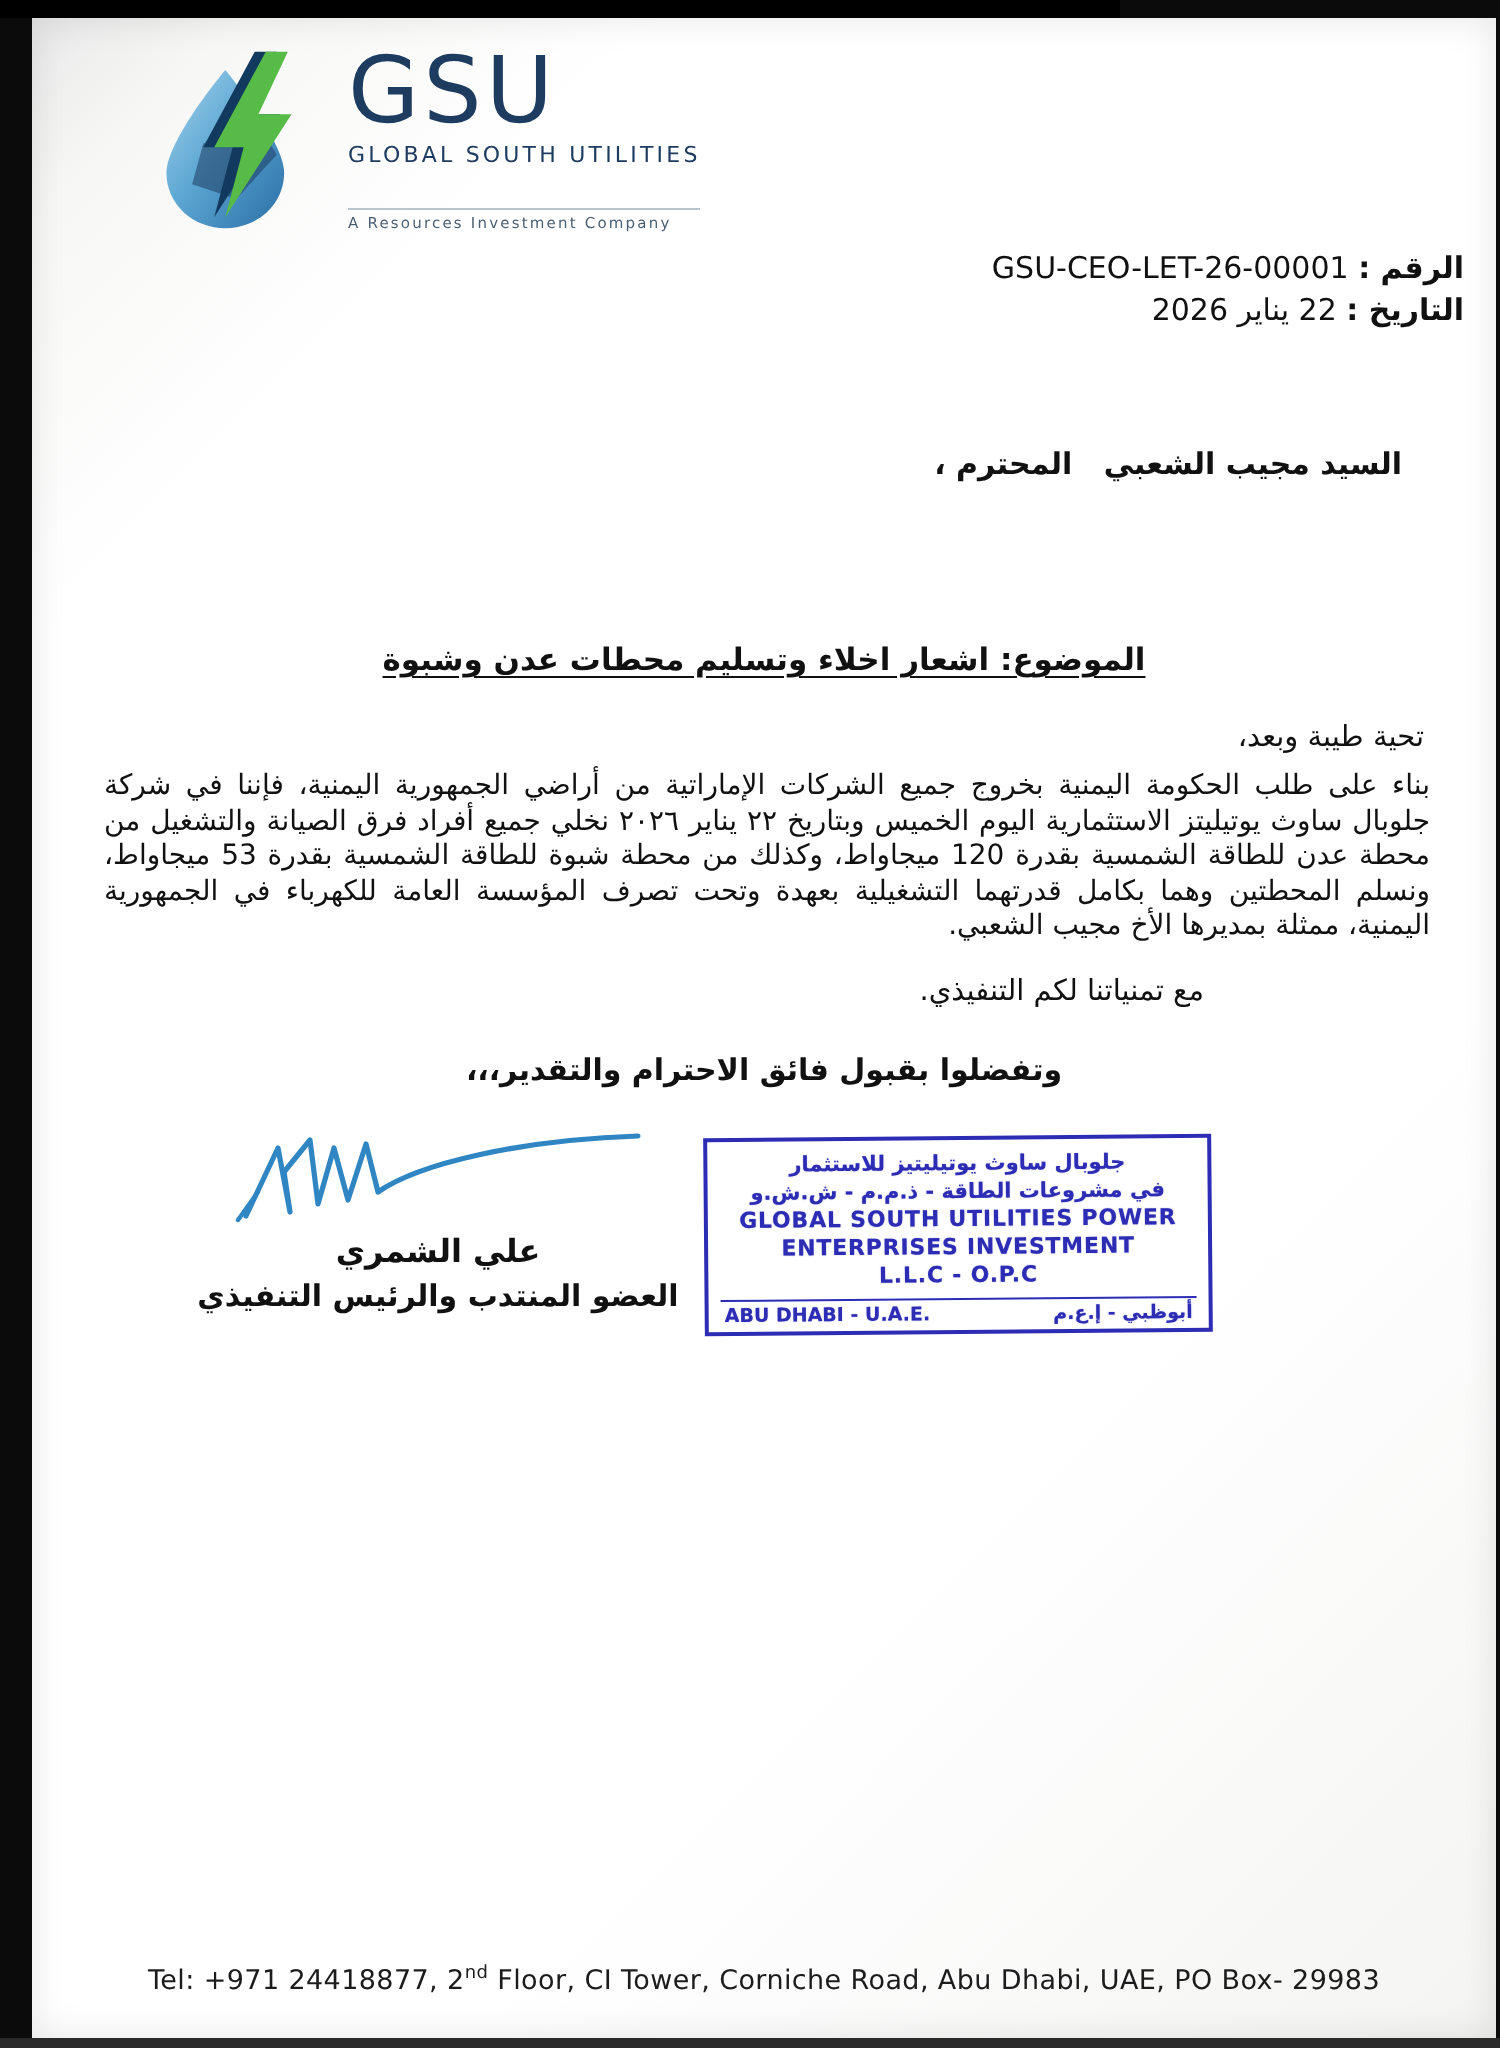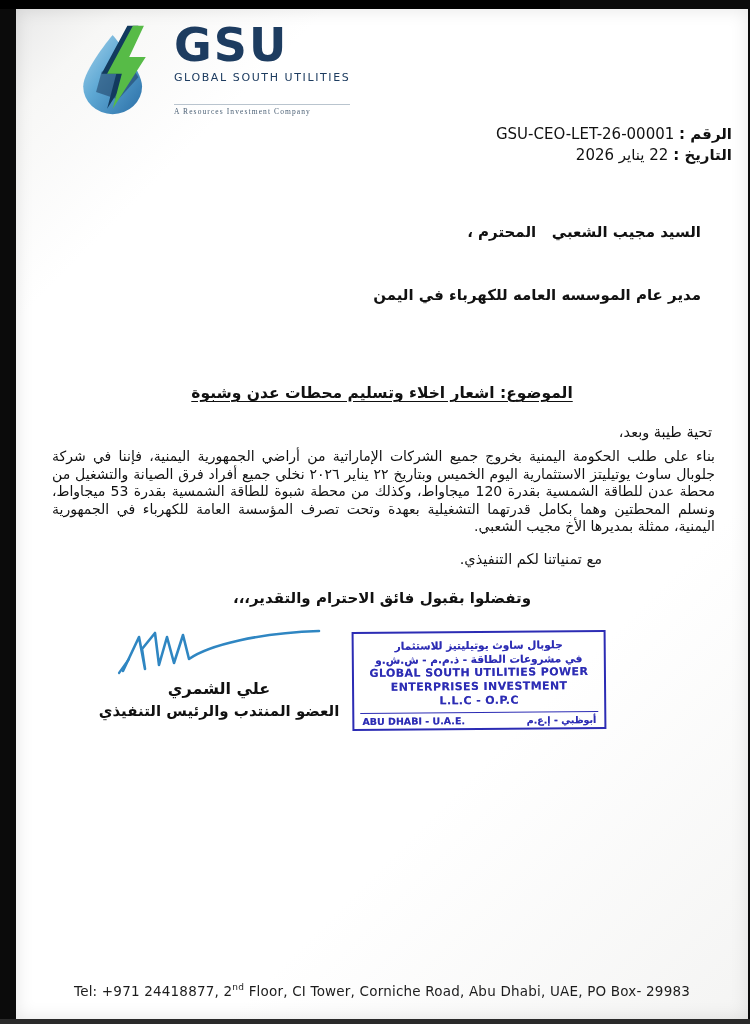--- a/index.html
+++ b/index.html
@@ -12,23 +12,23 @@
   .paper{
     position:absolute;left:16px;top:9px;right:2px;bottom:5px;
     background:linear-gradient(135deg,#e9e9e9 0%,#f7f7f6 6%,#ffffff 18%,#ffffff 70%,#f4f4f3 100%);
     box-shadow:inset 0 0 18px rgba(0,0,0,0.10);
   }
   .content{position:relative;width:100%;height:100%;color:#111;}
   
   .logo{display:flex;align-items:center;margin:14px 0 0 56px;}
   .logo svg{width:96px;height:92px;}
   .logo-text{margin-left:6px;}
-  .logo-acronym{color:#1d3c60;font-weight:bold;font-size:46px;line-height:44px;letter-spacing:2px;}
+  .logo-acronym{color:#1d3c60;font-weight:normal;font-size:46px;line-height:44px;letter-spacing:2px;}
   .logo-name{color:#1d3c60;font-weight:normal;font-size:11px;letter-spacing:1.6px;margin-top:4px;}
-  .logo-tagline{color:#4a5f74;font-size:7.5px;letter-spacing:1.1px;margin-top:20px;border-top:1px solid #b9c4ce;padding-top:2px;font-family:Liberation Serif, serif;}
+  .logo-tagline{color:#4a5f74;font-size:7.5px;letter-spacing:1.1px;margin-top:20px;border-top:1px solid #b9c4ce;padding-top:2px;}
   
   .rtl{direction:rtl;unicode-bidi:embed;}
   .meta{margin-top:8px;padding-left:35px;padding-right:16px;text-align:right;font-size:15px;line-height:21px;}
   .meta .lbl{font-weight:bold;}
   .recipient{margin-top:14px;padding-right:47px;text-align:right;font-weight:bold;font-size:15px;line-height:21px;white-space:pre-wrap;}
   .subject{margin-top:36px;text-align:center;font-weight:bold;font-size:15.5px;}
   .subject span{text-decoration:underline;text-underline-offset:3px;}
   .greeting{margin-top:22px;padding-right:36px;text-align:right;font-size:14.5px;}
   .body-par{margin:8px 33px 0 36px;text-align:justify;font-size:14px;line-height:17.6px;}
   .wishes{margin-top:15px;padding-right:146px;text-align:right;font-size:14.5px;}
@@ -95,21 +95,20 @@
         <span>GSU-CEO-LET-26-00001</span>
       </div>
       <div>
         <span class="lbl">التاريخ :</span>
         <span>22 يناير 2026</span>
       </div>
     </div>
 
     <div class="recipient rtl">
       <div>السيد مجيب الشعبي   المحترم ،</div>
-      <div>مدير عام الموسسه العامه للكهرباء في اليمن</div>
     </div>
 
     <div class="subject rtl">
       <span>الموضوع: اشعار اخلاء وتسليم محطات عدن وشبوة</span>
     </div>
 
     <div class="greeting rtl">تحية طيبة وبعد،</div>
 
     <div class="body-par rtl">بناء على طلب الحكومة اليمنية بخروج جميع الشركات الإماراتية من أراضي الجمهورية اليمنية، فإننا في شركة جلوبال ساوث يوتيليتز الاستثمارية اليوم الخميس وبتاريخ ٢٢ يناير ٢٠٢٦ نخلي جميع أفراد فرق الصيانة والتشغيل من محطة عدن للطاقة الشمسية بقدرة 120 ميجاواط، وكذلك من محطة شبوة للطاقة الشمسية بقدرة 53 ميجاواط، ونسلم المحطتين وهما بكامل قدرتهما التشغيلية بعهدة وتحت تصرف المؤسسة العامة للكهرباء في الجمهورية اليمنية، ممثلة بمديرها الأخ مجيب الشعبي.</div>
 

